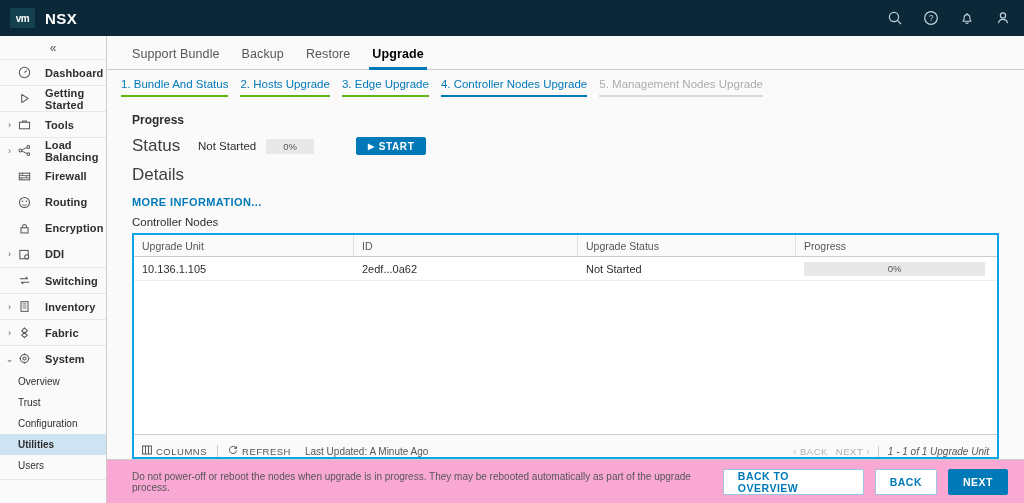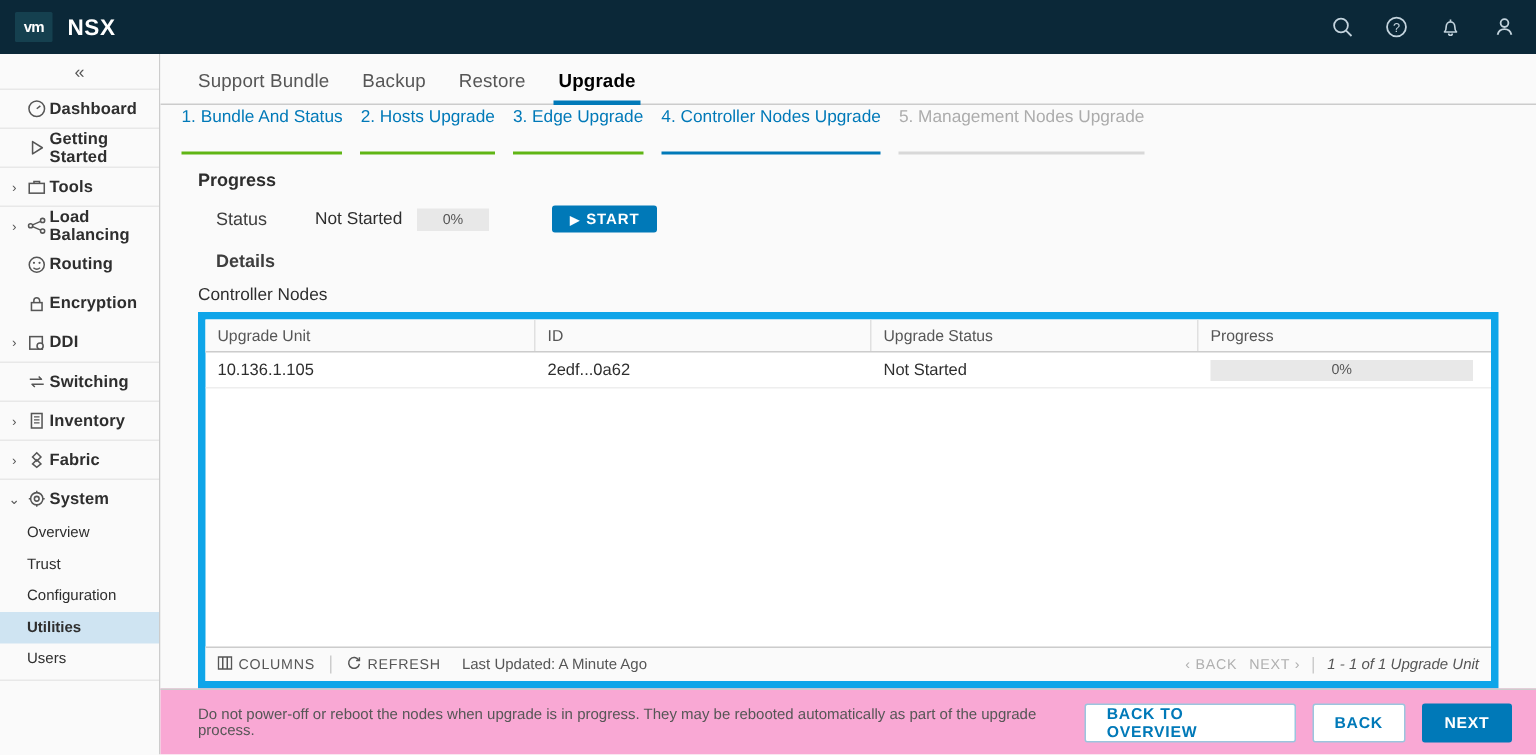--- a/index.html
+++ b/index.html
@@ -50,21 +50,21 @@
   .nav-item.sep { border-top: 1px solid #e8e8e8; }
   .nav-caret {
     width: 11px; font-size: 9px; color: #565656; display: flex;
     align-items: center; justify-content: center; flex: 0 0 11px;
   }
   .nav-caret.blank { visibility: hidden; }
   .nav-ico {
     width: 18px; flex: 0 0 18px; display: flex; align-items: center; justify-content: center;
     color: #565656;
   }
-  .nav-label { font-size: 11px; font-weight: bold; letter-spacing: 0.1px; margin-left: 0; color: #2e2e2e; }
+  .nav-label { font-size: 11px; font-weight: bold; letter-spacing: 0.1px; margin-left: 12px; color: #2e2e2e; }
   .sub-item {
     height: 21px; display: flex; align-items: center; padding-left: 18px;
     font-size: 10px; color: #2e2e2e; cursor: pointer;
   }
   .sub-item.active { background: #cfe4f2; font-weight: bold; }
   .sub-group { border-bottom: 1px solid #e8e8e8; padding-bottom: 3px; }
 
   
   .content { flex: 1 1 auto; display: flex; flex-direction: column; background: #fafafa; min-width: 0; }
 
@@ -80,55 +80,55 @@
   .tab.active:after {
     content: ""; position: absolute; left: 8px; right: 8px; bottom: -1px;
     height: 3px; background: #0079b8;
   }
 
   .steps {
     height: 34px; flex: 0 0 34px; display: flex; align-items: center;
     padding-left: 14px; gap: 0px;
   }
   .step {
-    font-size: 11.5px; color: #0079b8; margin-right: 12px; padding-bottom: 17px;
+    font-size: 11.5px; color: #0079b8; margin-right: 12px; padding-bottom: 5px;
     border-bottom: 2px solid #60b515; cursor: pointer; white-space: nowrap;
   }
   .step.current { color: #0079b8; border-bottom-color: #0079b8; }
   .step.disabled { color: #acacac; border-bottom-color: #d8d8d8; cursor: default; }
 
   .panel { flex: 1 1 auto; padding: 0 16px 0 16px; min-height: 0; display: flex; flex-direction: column; }
 
   .progress-title { font-size: 12px; font-weight: bold; color: #2e2e2e; margin: 9px 0 0 9px; }
   .status-row { display: flex; align-items: center; margin: 9px 0 0 9px; height: 20px; }
-  .lbl { font-size: 12px; color: #3e3e3e; margin-left: 12px; }
+  .lbl { font-size: 17px; color: #3e3e3e; }
   .status-label { width: 66px; }
   .status-value { font-size: 11.5px; color: #2e2e2e; width: 68px; }
   .mini-bar {
     width: 48px; height: 15px; background: #e8e8e8; position: relative;
     display: flex; align-items: center; justify-content: center;
   }
   .mini-bar span { font-size: 9.5px; color: #565656; }
   .start-btn {
     margin-left: 42px; background: #0079b8; color: #fff; border: 1px solid #0079b8;
     height: 18px; padding: 0 11px; font-size: 10px; font-weight: bold; letter-spacing: 0.6px;
     display: flex; align-items: center; gap: 4px; cursor: pointer; border-radius: 2px;
     font-family: "Liberation Sans", sans-serif;
   }
   .start-btn .play { font-size: 8px; }
-  .details-row { margin: 9px 0 0 9px; font-weight: bold; }
+  .details-row { margin: 9px 0 0 9px; }
   .more-info {
     margin: 11px 0 0 9px; font-size: 11px; font-weight: bold; color: #0079b8;
     letter-spacing: 0.4px; cursor: pointer;
   }
   .table-title { margin: 8px 0 5px 9px; font-size: 11.5px; color: #2e2e2e; }
 
   
   .table-card {
-    margin: 0 0 0 9px; border: 5px solid #0ea5e9; background: #fff;
+    margin: 0 0 0 9px; border: 2px solid #0ea5e9; background: #fff;
     display: flex; flex-direction: column; flex: 1 1 auto; min-height: 0;
     margin-right: 9px;
   }
   .thead { display: flex; height: 22px; background: #fafafa; border-bottom: 1px solid #cccccc; }
   .th {
     font-size: 10.5px; color: #565656; display: flex; align-items: center;
     padding-left: 8px; border-right: 1px solid #e0e0e0;
   }
   .th:last-child { border-right: none; }
   .c1 { width: 220px; flex: 0 0 220px; }
@@ -138,21 +138,21 @@
   .tbody { flex: 1 1 auto; overflow: hidden; }
   .tr { display: flex; height: 24px; align-items: center; border-bottom: 1px solid #eeeeee; }
   .td { font-size: 11px; color: #2e2e2e; padding-left: 8px; display: flex; align-items: center; height: 100%; }
   .row-bar {
     height: 14px; background: #e8e8e8; width: calc(100% - 12px);
     display: flex; align-items: center; justify-content: center;
   }
   .row-bar span { font-size: 9.5px; color: #565656; }
   .tfoot {
     height: 23px; flex: 0 0 23px; border-top: 1px solid #cccccc; background: #fafafa;
-    display: flex; align-items: center; padding: 0 8px; gap: 10px;
+    display: flex; align-items: flex-end; padding: 0 8px; gap: 10px;
   }
   .tool {
     display: flex; align-items: center; gap: 4px; font-size: 9.5px; color: #565656;
     letter-spacing: 0.5px; cursor: pointer;
   }
   .divider-v { width: 1px; height: 12px; background: #cccccc; }
   .last-updated { font-size: 10px; color: #565656; margin-left: 4px; }
   .pager { margin-left: auto; display: flex; align-items: center; gap: 8px; }
   .pg-btn { font-size: 9.5px; color: #b0b0b0; letter-spacing: 0.5px; cursor: default; }
   .pg-count { font-size: 10px; color: #565656; border-left: 1px solid #cccccc; padding-left: 9px; font-style: italic; }
@@ -255,20 +255,34 @@
               <circle cx="2.6" cy="7" r="1.5" fill="none" stroke="#565656" stroke-width="1.1"></circle>
               <circle cx="11.2" cy="3.2" r="1.5" fill="none" stroke="#565656" stroke-width="1.1"></circle>
               <circle cx="11.2" cy="10.8" r="1.5" fill="none" stroke="#565656" stroke-width="1.1"></circle>
               <line x1="4" y1="6.4" x2="9.8" y2="3.8" stroke="#565656" stroke-width="1"></line>
               <line x1="4" y1="7.6" x2="9.8" y2="10.2" stroke="#565656" stroke-width="1"></line>
             </svg>
         </span>
         <span class="nav-label">Load Balancing</span>
       </div>
 
+      <div class="nav-item">
+        <span class="nav-caret blank">›</span>
+        <span class="nav-ico">
+          <svg width="13" height="13" viewBox="0 0 14 14">
+              <rect x="1.4" y="3.4" width="11.2" height="7.2" fill="none" stroke="#565656" stroke-width="1.1"></rect>
+              <line x1="1.4" y1="6" x2="12.6" y2="6" stroke="#565656" stroke-width="0.9"></line>
+              <line x1="1.4" y1="8.4" x2="12.6" y2="8.4" stroke="#565656" stroke-width="0.9"></line>
+              <line x1="5" y1="3.4" x2="5" y2="6" stroke="#565656" stroke-width="0.9"></line>
+              <line x1="9" y1="6" x2="9" y2="8.4" stroke="#565656" stroke-width="0.9"></line>
+              <line x1="4" y1="8.4" x2="4" y2="10.6" stroke="#565656" stroke-width="0.9"></line>
+            </svg>
+        </span>
+        <span class="nav-label">Firewall</span>
+      </div>
 
       <div class="nav-item">
         <span class="nav-caret blank">›</span>
         <span class="nav-ico">
           <svg width="13" height="13" viewBox="0 0 14 14">
               <circle cx="7" cy="7" r="5.4" fill="none" stroke="#565656" stroke-width="1.1"></circle>
               <circle cx="5" cy="5.6" r="0.8" fill="#565656"></circle>
               <circle cx="9" cy="5.6" r="0.8" fill="#565656"></circle>
               <path d="M4.6 9.2c1.4 1.2 3.4 1.2 4.8 0" fill="none" stroke="#565656" stroke-width="1"></path>
             </svg>
@@ -387,20 +401,21 @@
           <div class="start-btn">
             <span class="play">▶</span>
             <span>START</span>
           </div>
         </div>
 
         <div class="details-row">
           <span class="lbl">Details</span>
         </div>
 
+        <div class="more-info">MORE INFORMATION...</div>
 
         <div class="table-title">Controller Nodes</div>
 
         <div class="table-card">
           <div class="thead">
             <div class="th c1">Upgrade Unit</div>
             <div class="th c2">ID</div>
             <div class="th c3">Upgrade Status</div>
             <div class="th c4">Progress</div>
           </div>

